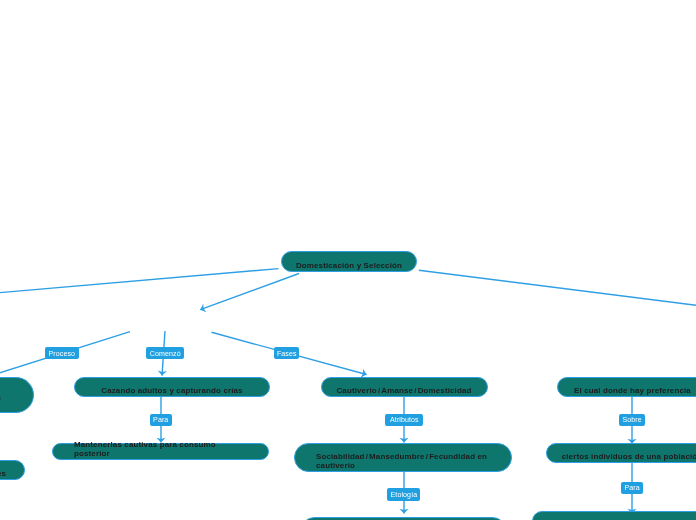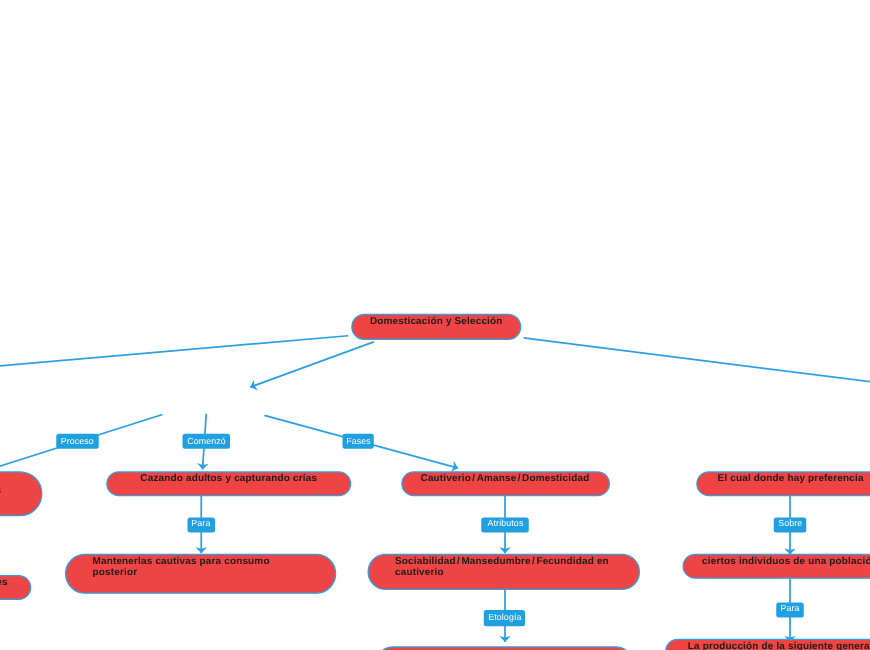--- a/index.html
+++ b/index.html
@@ -1,23 +1,23 @@
 <!DOCTYPE html>
 <html><head>
 <meta charset="utf-8">
 <style>
   html,body{margin:0;padding:0;background:#ffffff;}
   body{width:696px;height:520px;overflow:hidden;position:relative;
        font-family:"Liberation Sans",sans-serif;-webkit-font-smoothing:antialiased;}
   #canvas{position:absolute;left:0;top:0;width:696px;height:520px;}
   svg.edges{position:absolute;left:0;top:0;width:696px;height:520px;overflow:visible;}
-  .node{position:absolute;box-sizing:border-box;background:#ef4444;
+  .node{position:absolute;box-sizing:border-box;background:#0f766e;
         border:1.2px solid #2e9fe5;border-radius:999px;
         color:#1c1c1c;font-weight:bold;font-size:7.95px;line-height:9.6px;
-        letter-spacing:0.15px;display:flex;align-items:flex-start;z-index:3;}
+        letter-spacing:0.15px;display:flex;align-items:flex-end;z-index:3;}
   .node.center{justify-content:center;}
   .node .txt{display:block;}
   .node .sl{font-style:normal;padding:0 1.1px;}
   .badge{position:absolute;box-sizing:border-box;background:#20a0e0;
          color:#ffffff;font-size:7.05px;font-weight:normal;
          border-radius:2px;display:flex;align-items:center;justify-content:center;
          letter-spacing:0.1px;line-height:1;z-index:4;white-space:nowrap;}
 </style>
 </head>
 <body>
@@ -54,25 +54,25 @@
 
       <path d="M632,463 L632,513.6" marker-end="url(#ah)"></path>
     </g>
   </svg>
 
   <div class="node center" style="left:281px;top:251.4px;width:136px;height:20.5px;">
     <span class="txt">Domesticación y Selección</span>
   </div>
 
 
-  <div class="node center" style="left:85px;top:376.7px;width:196px;height:20px;">
+  <div class="node center" style="left:74px;top:376.7px;width:196px;height:20px;">
     <span class="txt">Cazando adultos y capturando crías</span>
   </div>
 
-  <div class="node" style="left:52px;top:442.8px;width:217px;height:32px;padding-left:21px;padding-right:16px;">
+  <div class="node" style="left:52px;top:442.8px;width:217px;height:17px;padding-left:21px;padding-right:16px;">
     <span class="txt">Mantenerlas cautivas para consumo posterior</span>
   </div>
 
   <div class="node center" style="left:320.5px;top:376.7px;width:167px;height:20px;">
     <span class="txt">Cautiverio<i class="sl">/</i>Amanse<i class="sl">/</i>Domesticidad</span>
   </div>
 
   <div class="node" style="left:294px;top:442.8px;width:218px;height:29px;padding-left:21px;padding-right:16px;">
     <span class="txt">Sociabilidad<i class="sl">/</i>Mansedumbre<i class="sl">/</i>Fecundidad en cautiverio</span>
   </div>

